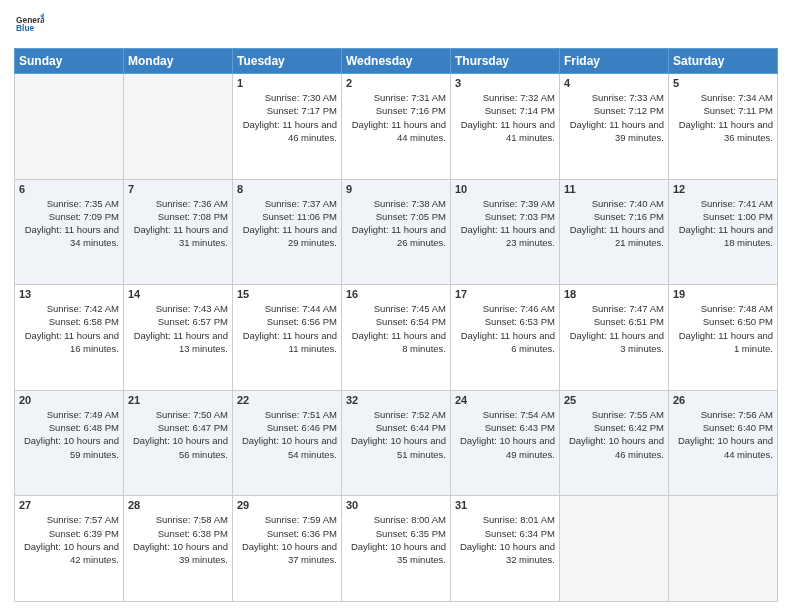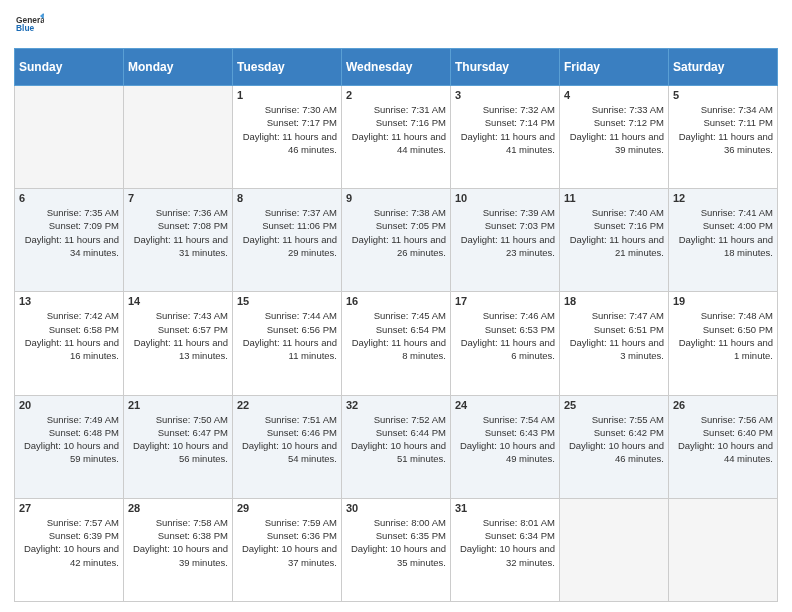--- a/index.html
+++ b/index.html
@@ -51,21 +51,21 @@
       border: 1px solid #ccc;
       border-collapse: collapse;
       width: 100%;
       table-layout: fixed;
     }
     .calendar th {
       background: #3a7fc1;
       color: #fff;
       font-size: 12px;
       font-weight: bold;
-      padding: 11px 4px;
+      padding: 5px 4px;
       text-align: left;
       border: 1px solid #5a9fd4;
     }
     .calendar td {
       border: 1px solid #ccc;
       vertical-align: top;
       padding: 3px 4px;
       font-size: 9.5px;
       color: #333;
       background: #fff;
@@ -167,21 +167,21 @@
           <td>
             <span class="day-num">10</span>
             <div class="day-info"><span>Sunrise: 7:39 AM</span><br><span>Sunset: 7:03 PM</span><br><span>Daylight: 11 hours and 23 minutes.</span></div>
           </td>
           <td>
             <span class="day-num">11</span>
             <div class="day-info"><span>Sunrise: 7:40 AM</span><br><span>Sunset: 7:16 PM</span><br><span>Daylight: 11 hours and 21 minutes.</span></div>
           </td>
           <td>
             <span class="day-num">12</span>
-            <div class="day-info"><span>Sunrise: 7:41 AM</span><br><span>Sunset: 4:00 PM</span><br><span>Daylight: 11 hours and 18 minutes.</span></div>
+            <div class="day-info"><span>Sunrise: 7:41 AM</span><br><span>Sunset: 1:00 PM</span><br><span>Daylight: 11 hours and 18 minutes.</span></div>
           </td>
         </tr>
         <tr>
           <td>
             <span class="day-num">13</span>
             <div class="day-info"><span>Sunrise: 7:42 AM</span><br><span>Sunset: 6:58 PM</span><br><span>Daylight: 11 hours and 16 minutes.</span></div>
           </td>
           <td>
             <span class="day-num">14</span>
             <div class="day-info"><span>Sunrise: 7:43 AM</span><br><span>Sunset: 6:57 PM</span><br><span>Daylight: 11 hours and 13 minutes.</span></div>

